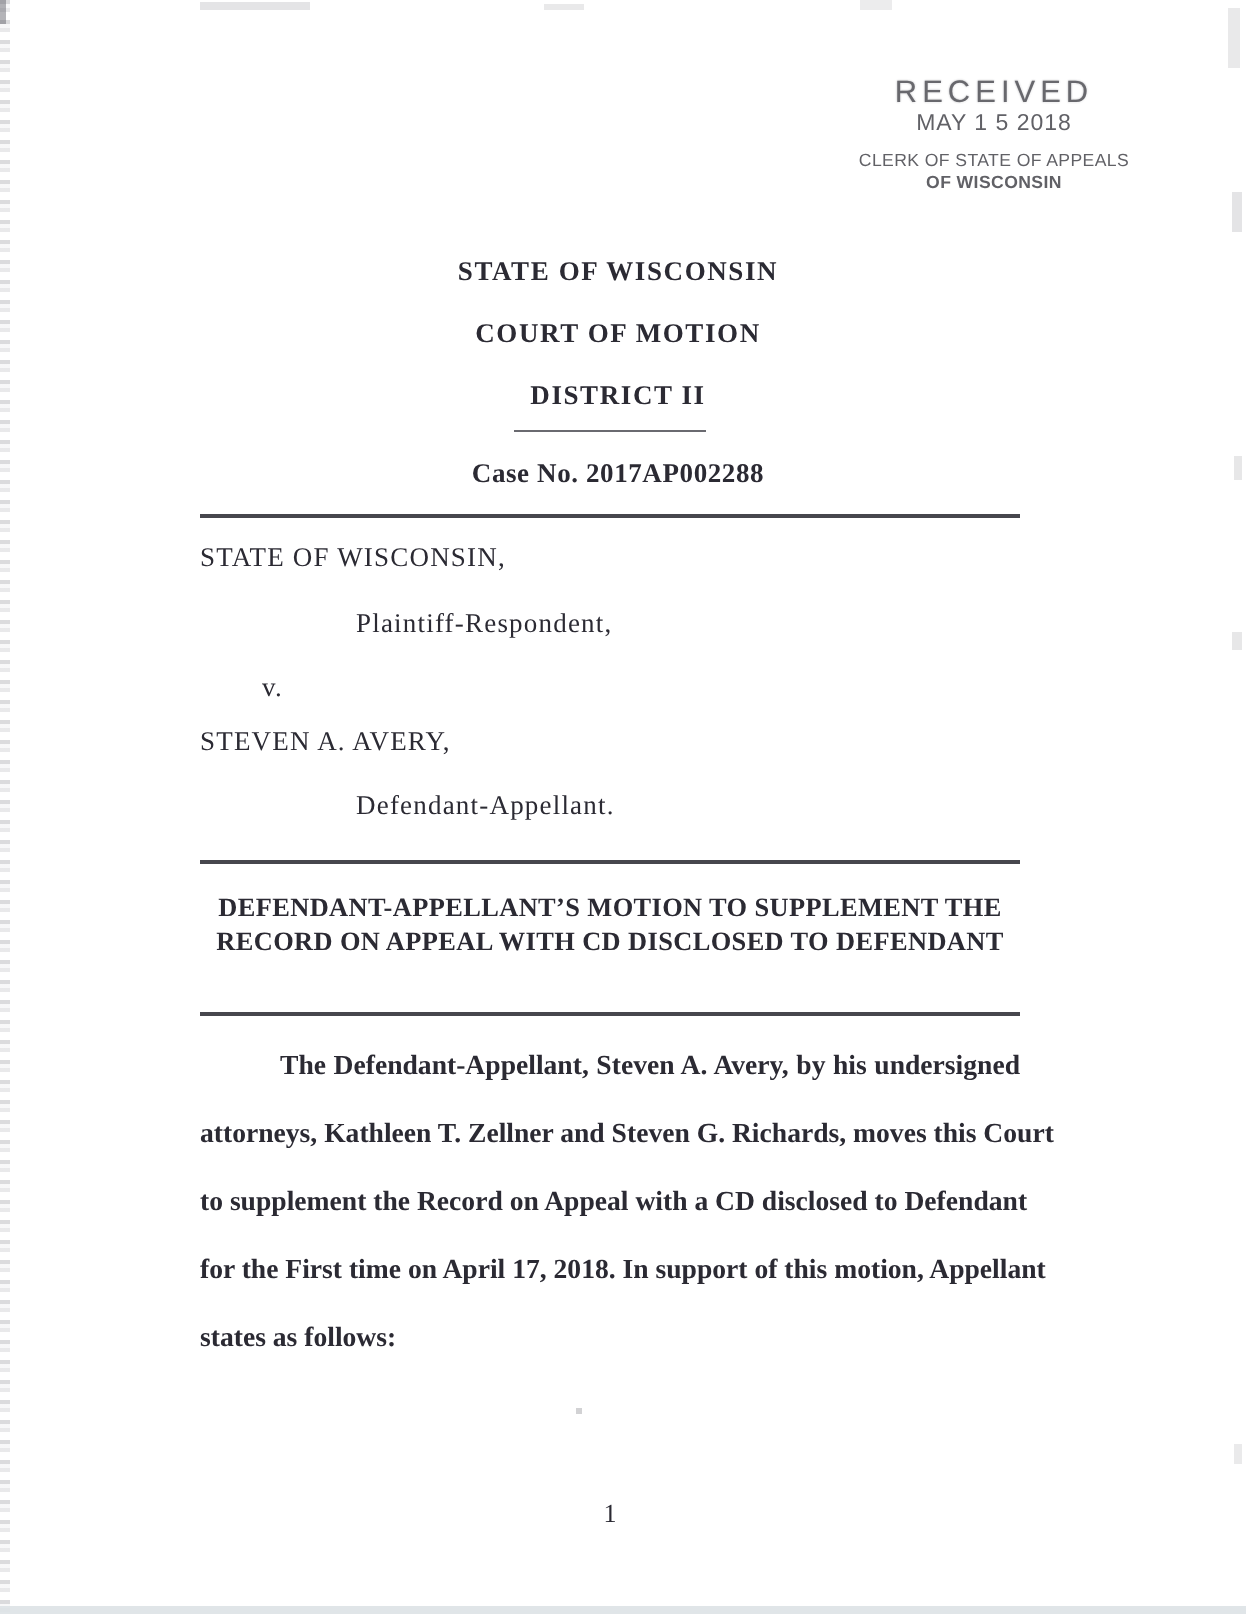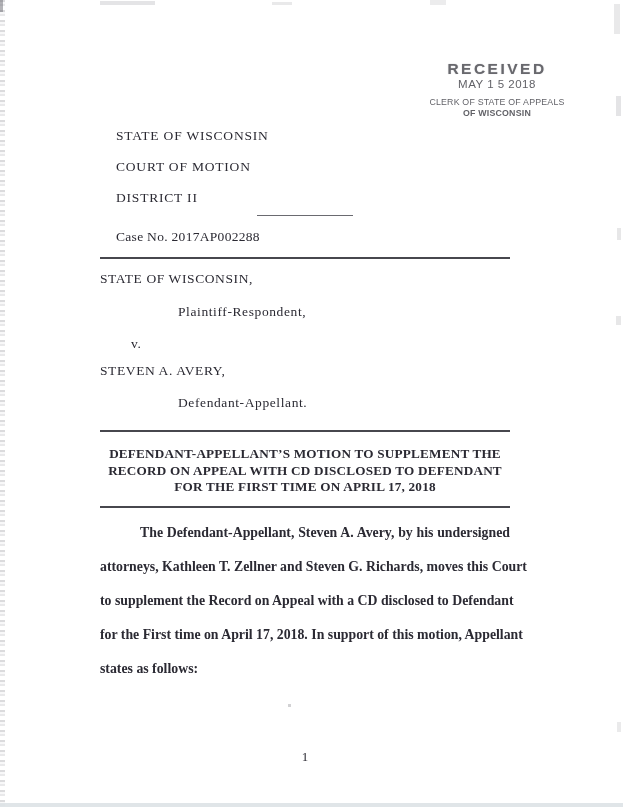--- a/index.html
+++ b/index.html
@@ -39,33 +39,32 @@
   .a9 { left: 288px; top: 704px; width: 3px; height: 3px; opacity: 0.3; }
   .a10{ left: 617px; top: 722px; width: 4px; height: 10px; opacity: 0.14; }
   
   .stamp {
     position: absolute; left: 428px; top: 38px; width: 138px;
     text-align: center;
     font-family: "Liberation Sans", sans-serif;
     color: #54545a;
   }
   .stamp-received {
-    font-size: 15.5px; font-weight: bold; letter-spacing: 2.5px;
+    font-size: 15.5px; font-weight: normal; letter-spacing: 2.5px;
     opacity: 0.88;
     text-shadow: 0.6px 0.6px 0 rgba(255,255,255,0.55), 0 0 1px rgba(80,80,88,0.6);
-    margin-top: 22px;
   }
   .stamp-date {
     font-size: 11.5px; letter-spacing: 0.5px; opacity: 0.92;
   }
   .stamp-clerk1 { margin-top: 7px; font-size: 8.8px; letter-spacing: 0.2px; opacity: 0.92; }
   .stamp-clerk2 { margin-top: 1px; font-size: 8.8px; letter-spacing: 0.2px; opacity: 0.92; font-weight: bold; }
   
   .content { position: absolute; left: 100px; top: 0; width: 410px; }
-  .center-line { position: absolute; left: 16px; width: 410px; text-align: left; }
+  .center-line { position: absolute; left: 4px; width: 410px; text-align: center; font-weight: bold; }
   .hdr { font-size: 13.5px; letter-spacing: 0.8px; }
   .h-state    { top: 128px; }
   .h-court    { top: 159px; }
   .h-district { top: 190px; }
   .case-no    { top: 229px; font-size: 13.5px; letter-spacing: 0.3px; }
   .rule-short {
     position: absolute; left: 157px; top: 215px; width: 96px; height: 0;
     border-top: 1.5px solid #6a6a70;
   }
   .rule-long {
@@ -141,21 +140,20 @@
     <div class="cap cap-plaintiff-role">Plaintiff-Respondent,</div>
     <div class="cap cap-versus">v.</div>
     <div class="cap cap-defendant">STEVEN A. AVERY,</div>
     <div class="cap cap-defendant-role">Defendant-Appellant.</div>
 
     <div class="rule-long rule-2"></div>
 
     <div class="motion-title">
       <div>DEFENDANT-APPELLANT’S MOTION TO SUPPLEMENT THE</div>
       <div>RECORD ON APPEAL WITH CD DISCLOSED TO DEFENDANT</div>
-      <div>FOR THE FIRST TIME ON APRIL 17, 2018</div>
     </div>
 
     <div class="rule-long rule-3"></div>
 
     <div class="body-text">
       <div class="body-line first">The Defendant-Appellant, Steven A. Avery, by his undersigned</div>
       <div class="body-line">attorneys, Kathleen T. Zellner and Steven G. Richards, moves this Court</div>
       <div class="body-line">to supplement the Record on Appeal with a CD disclosed to Defendant</div>
       <div class="body-line">for the First time on April 17, 2018.  In support of this motion, Appellant</div>
       <div class="body-line last">states as follows:</div>

